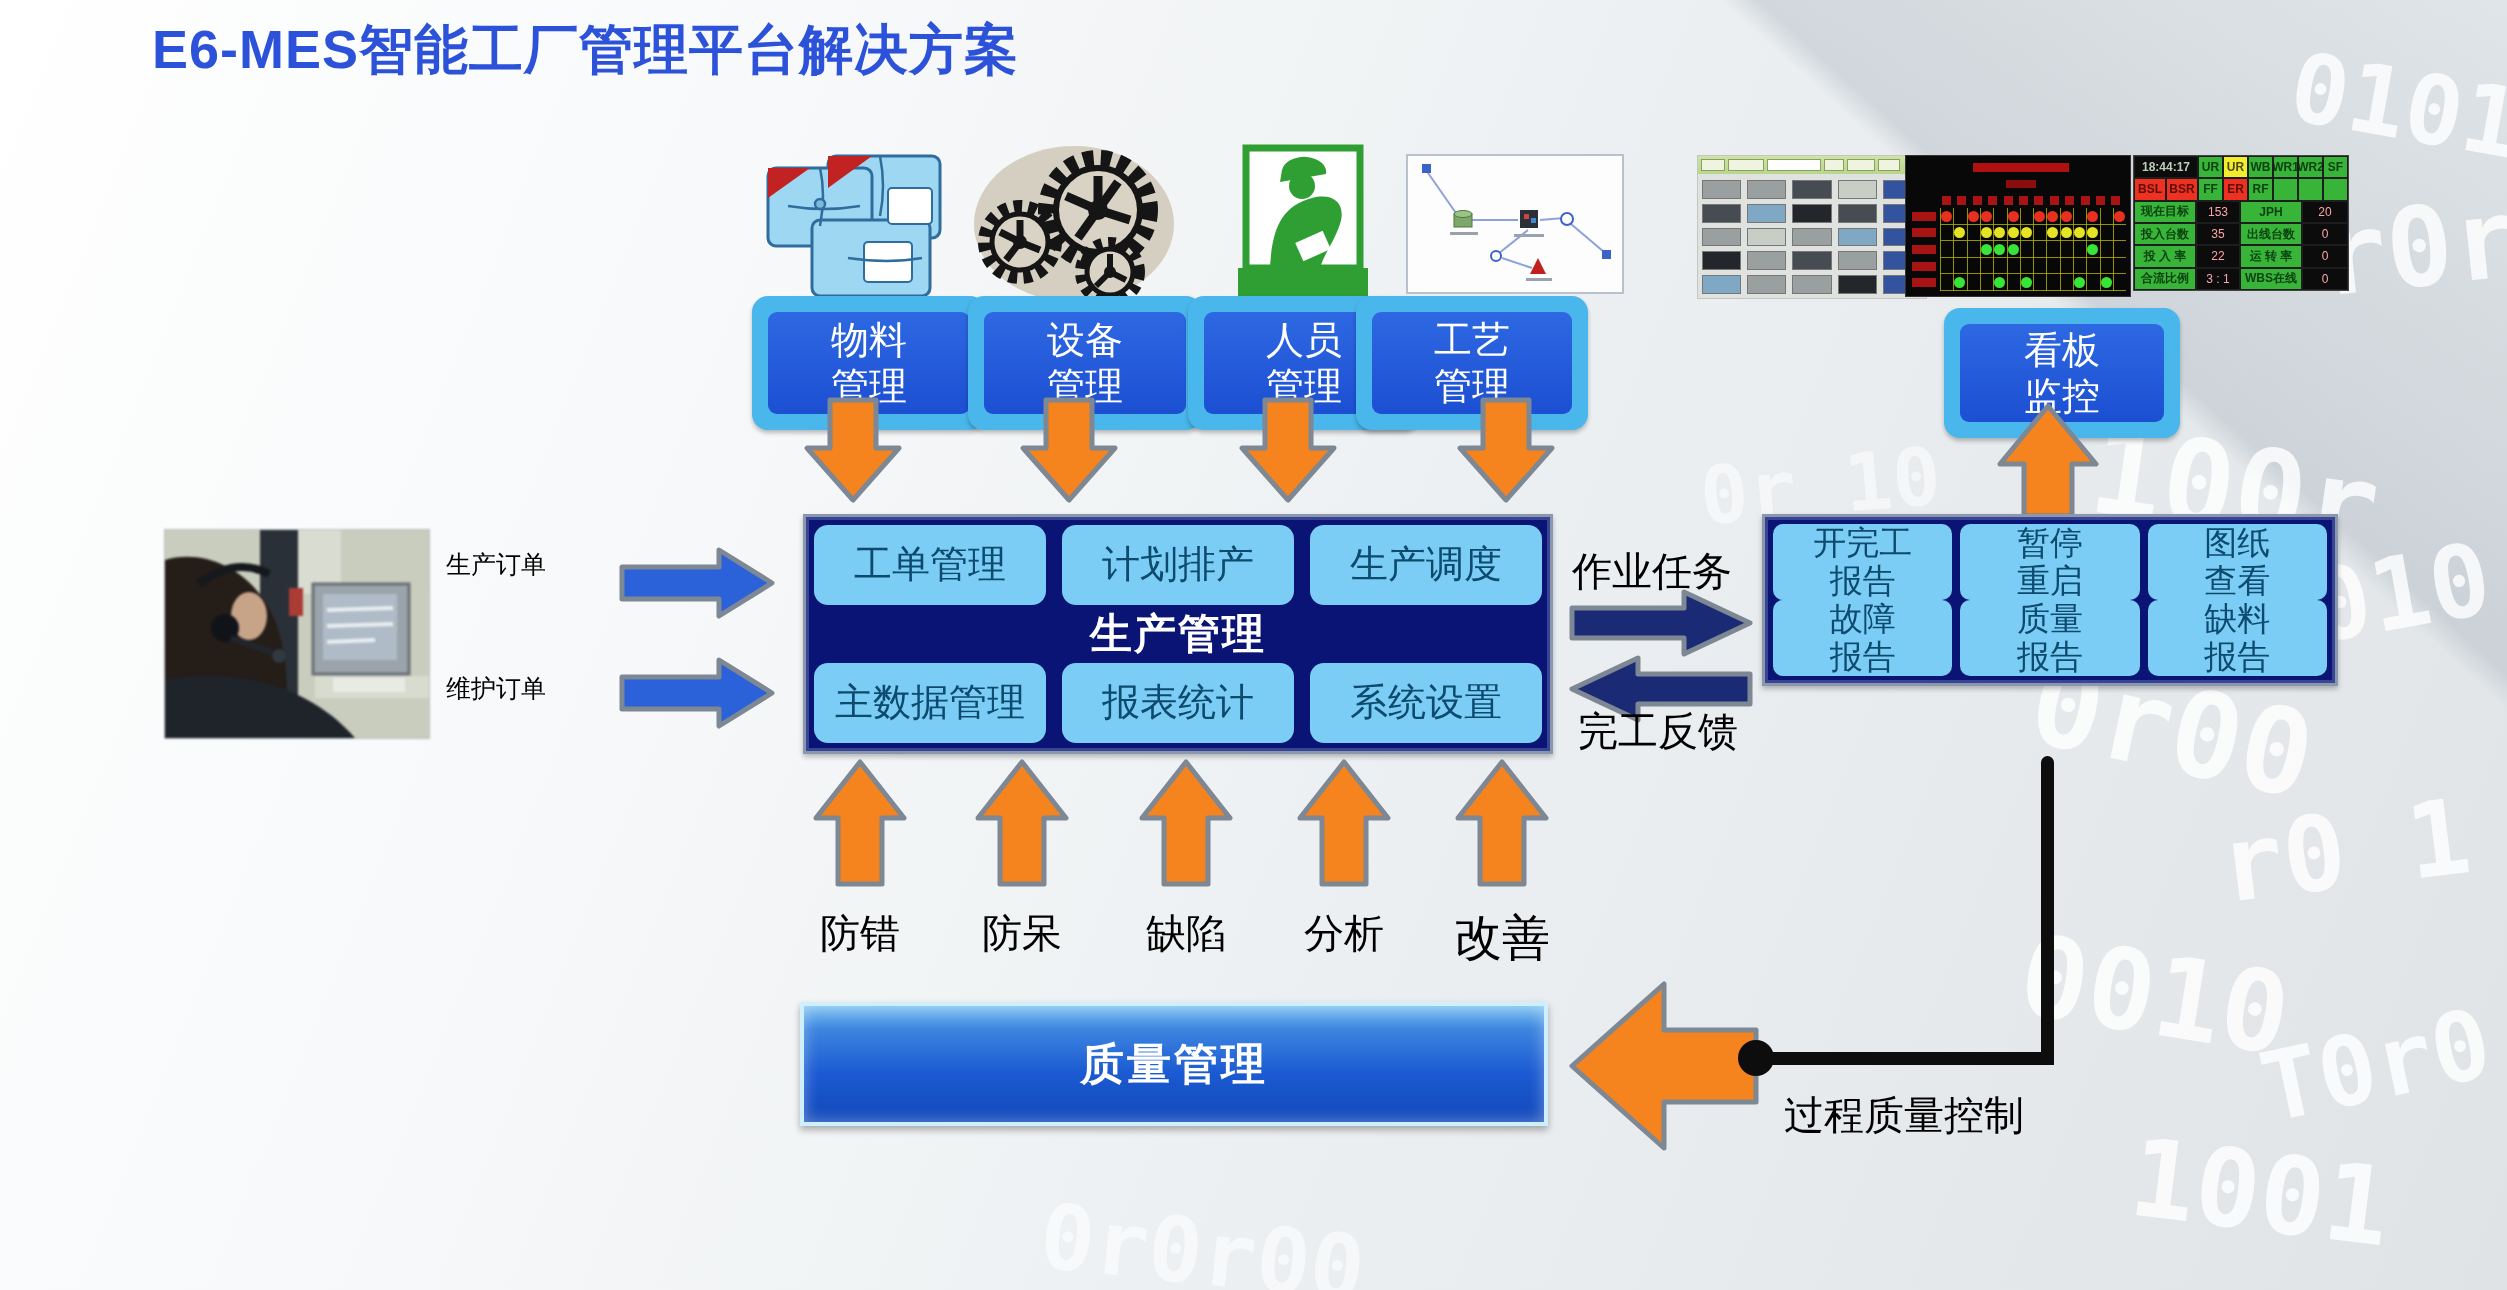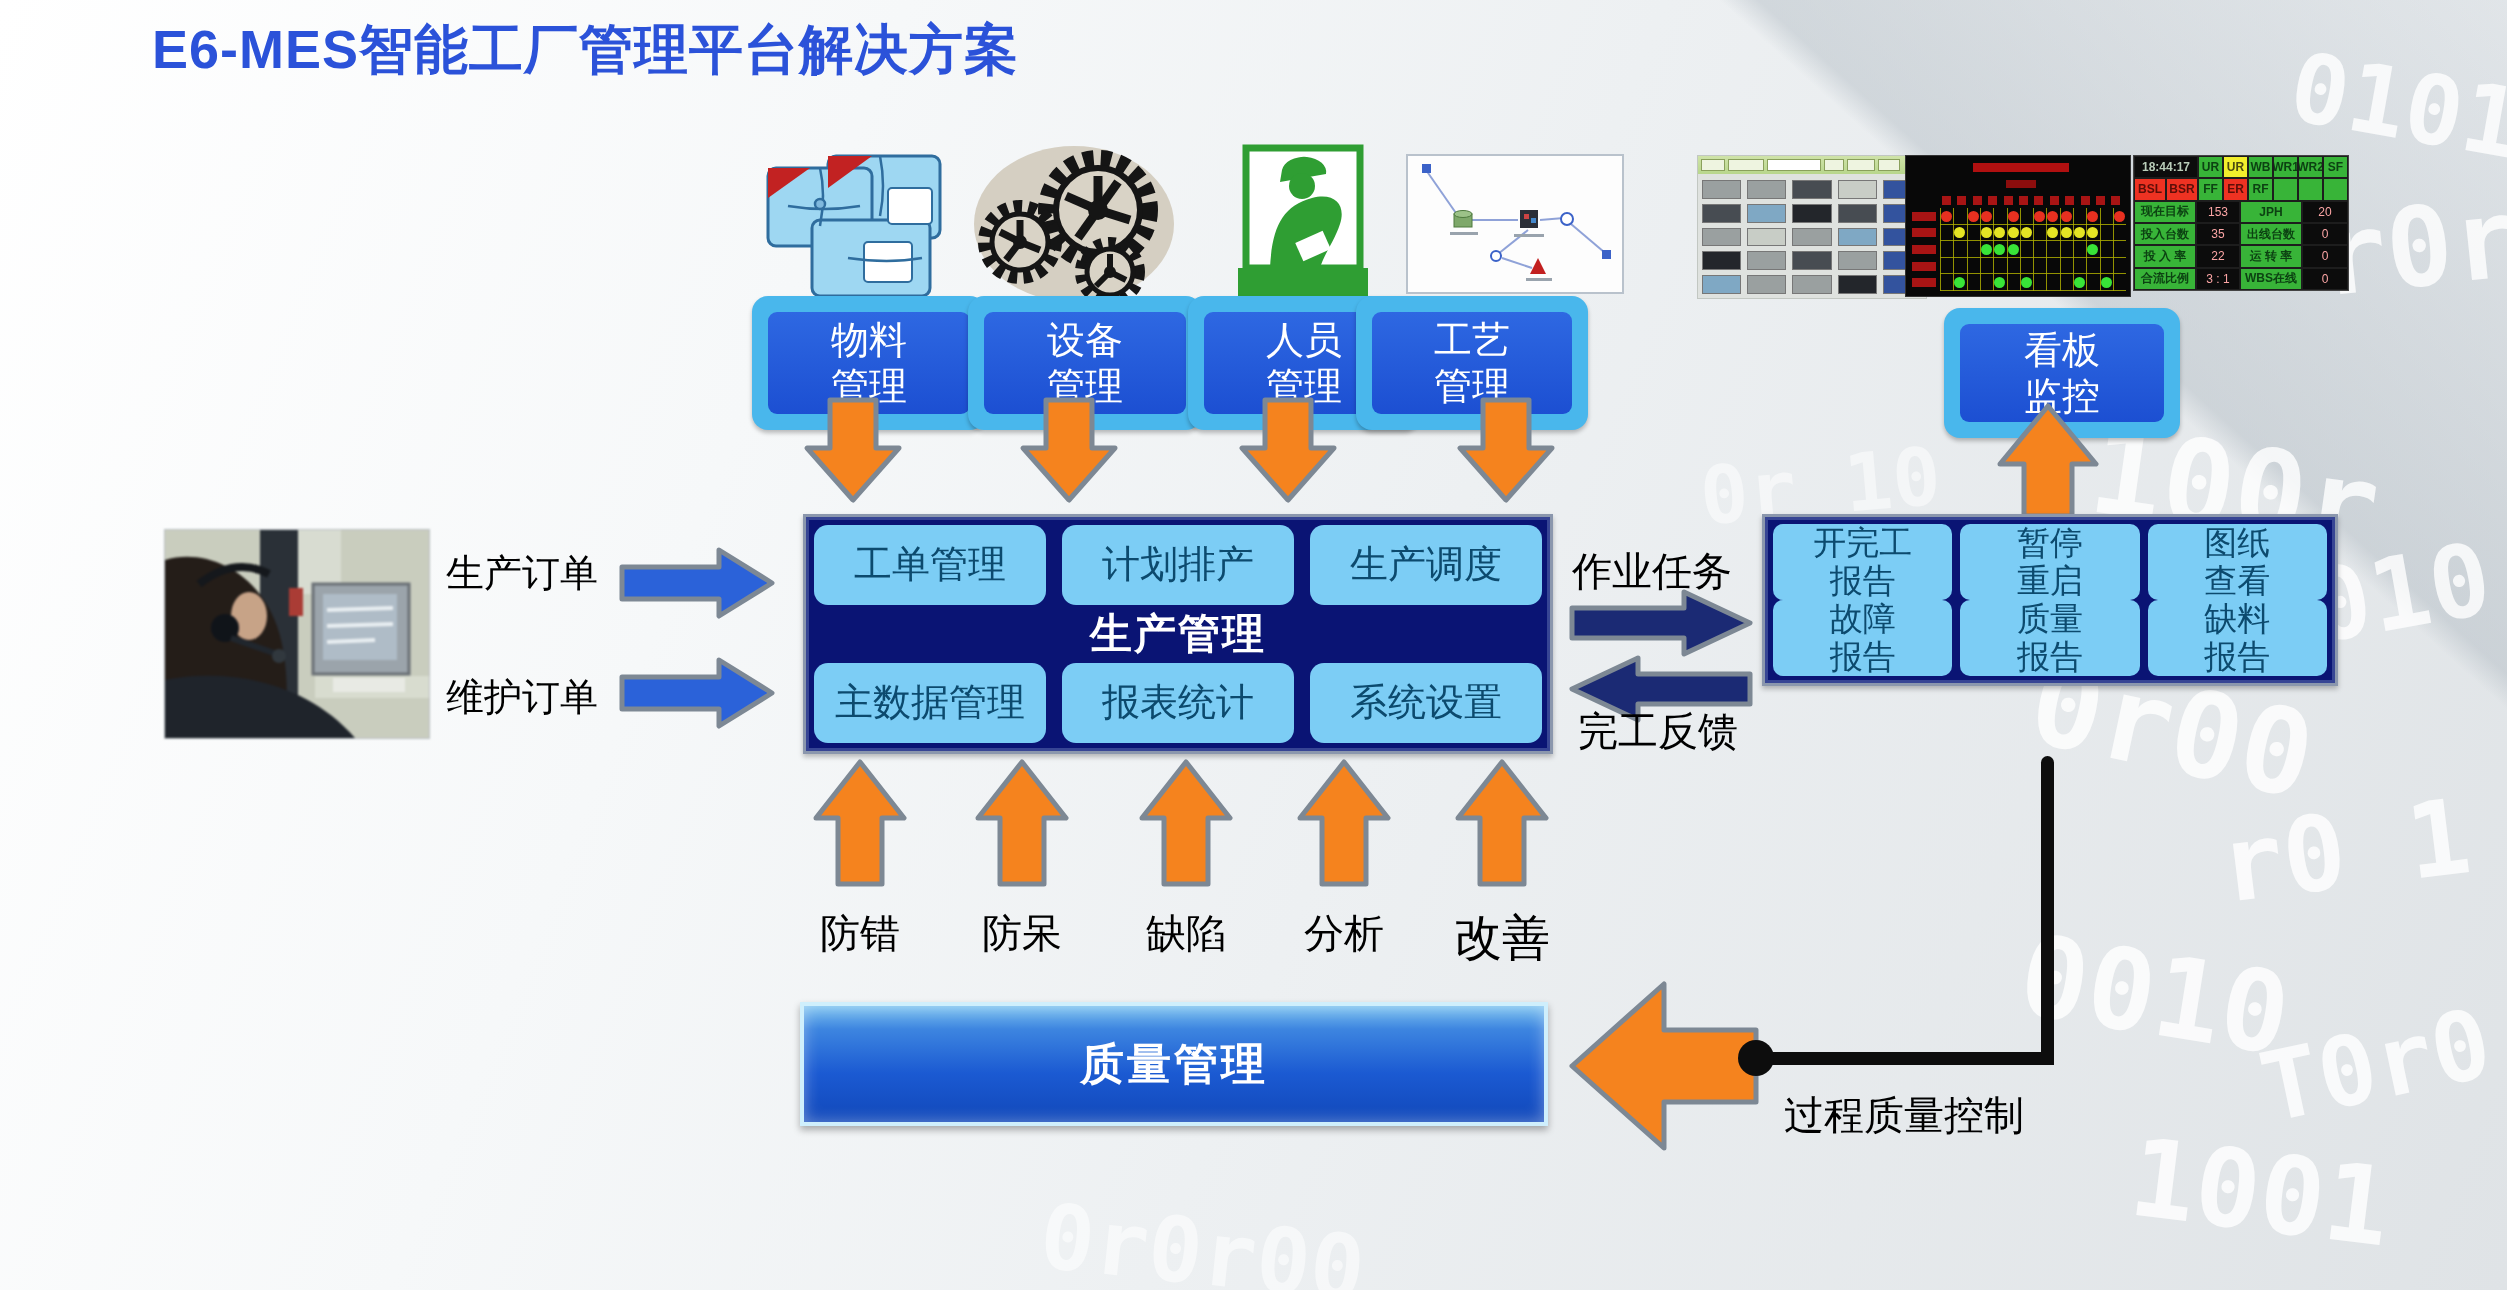--- a/index.html
+++ b/index.html
@@ -30,21 +30,21 @@
       box-sizing:border-box;display:flex;flex-direction:column;padding:8px;}
   .nav-row{flex:1;display:flex;gap:16px;}
   .nav-block .cell{flex:1;background:#7ccdf5;border-radius:14px;color:#0c4a6e;
       display:flex;flex-direction:column;align-items:center;justify-content:center;
       font-size:38px;line-height:1.15;cursor:pointer;}
   .nav-band{height:58px;display:flex;align-items:center;justify-content:center;
       color:#fff;font-size:42px;font-weight:bold;letter-spacing:2px;}
   .collection .nav-row{gap:8px;}
   .collection .cell{font-size:33px;border-radius:10px;}
   
-  .lbl{position:absolute;color:#000;font-size:38px;white-space:nowrap;}
+  .lbl{position:absolute;color:#000;font-size:25px;white-space:nowrap;}
   .lbl.center{text-align:center;}
   
   .quality-bar{position:absolute;left:800px;top:1002px;width:748px;height:124px;box-sizing:border-box;
       background:linear-gradient(180deg,#7cc2f0 0%,#3d85e0 20%,#1b5ad2 58%,#1148ba 100%);
       border:4px solid #cfeffc;box-shadow:inset 0 0 16px rgba(255,255,255,.4),0 4px 7px rgba(0,0,0,.3);
       display:flex;align-items:center;justify-content:center;color:#fff;font-size:44px;font-weight:bold;
       letter-spacing:3px;cursor:pointer;}
   
   .conn{position:absolute;background:#0d0d0d;}
   .conn.dot{border-radius:50%;}

